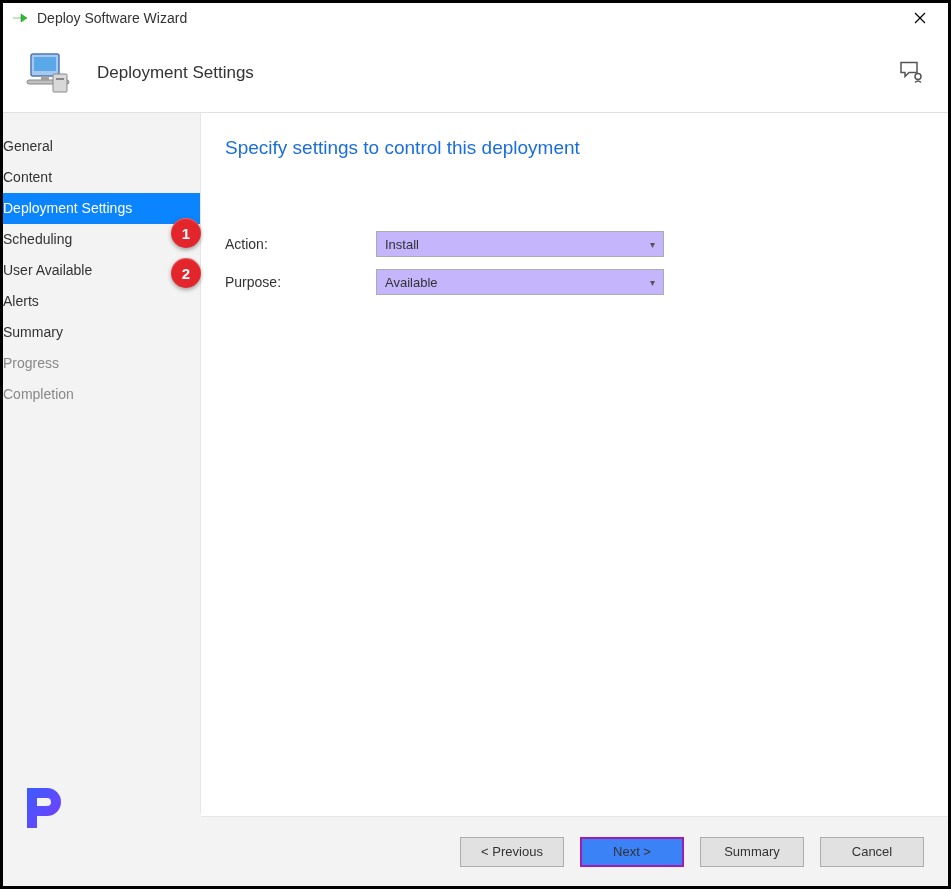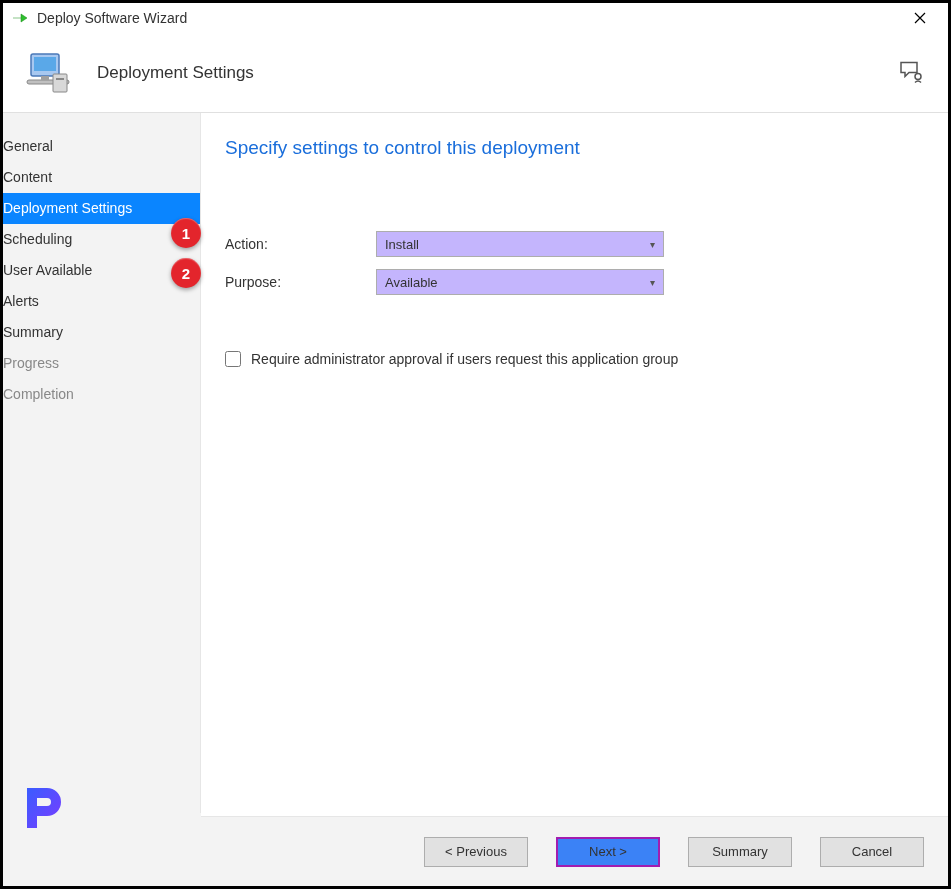--- a/index.html
+++ b/index.html
@@ -135,21 +135,21 @@
     .footer {
       position: absolute;
       left: 0; right: 0; bottom: 0;
       height: 70px;
       border-top: 1px solid #e6e6e6;
       background: #f3f3f3;
       display: flex;
       align-items: center;
       justify-content: flex-end;
       padding: 0 24px;
-      gap: 28px;
+      gap: 16px;
     }
     .footer::before {
       content: "";
       position: absolute;
       left: 0; top: -1px;
       width: 198px;
       height: 1px;
       background: #f3f3f3;
     }
     .btn {
@@ -245,24 +245,20 @@
     </div>
 
     <div class="form-row">
       <span class="form-label">Purpose:</span>
       <div class="form-select">
         <span>Available</span>
         <span class="chev">▾</span>
       </div>
     </div>
 
-    <div class="checkbox-row">
-      <input type="checkbox" style="">
-      <span>Require administrator approval if users request this application group</span>
-    </div>
 
     <div class="callout" style="left:-30px; top:105px;">
         <span>1</span>
       </div>
     <div class="callout" style="left:-30px; top:145px;">
         <span>2</span>
       </div>
   </div>
 </div>
 

